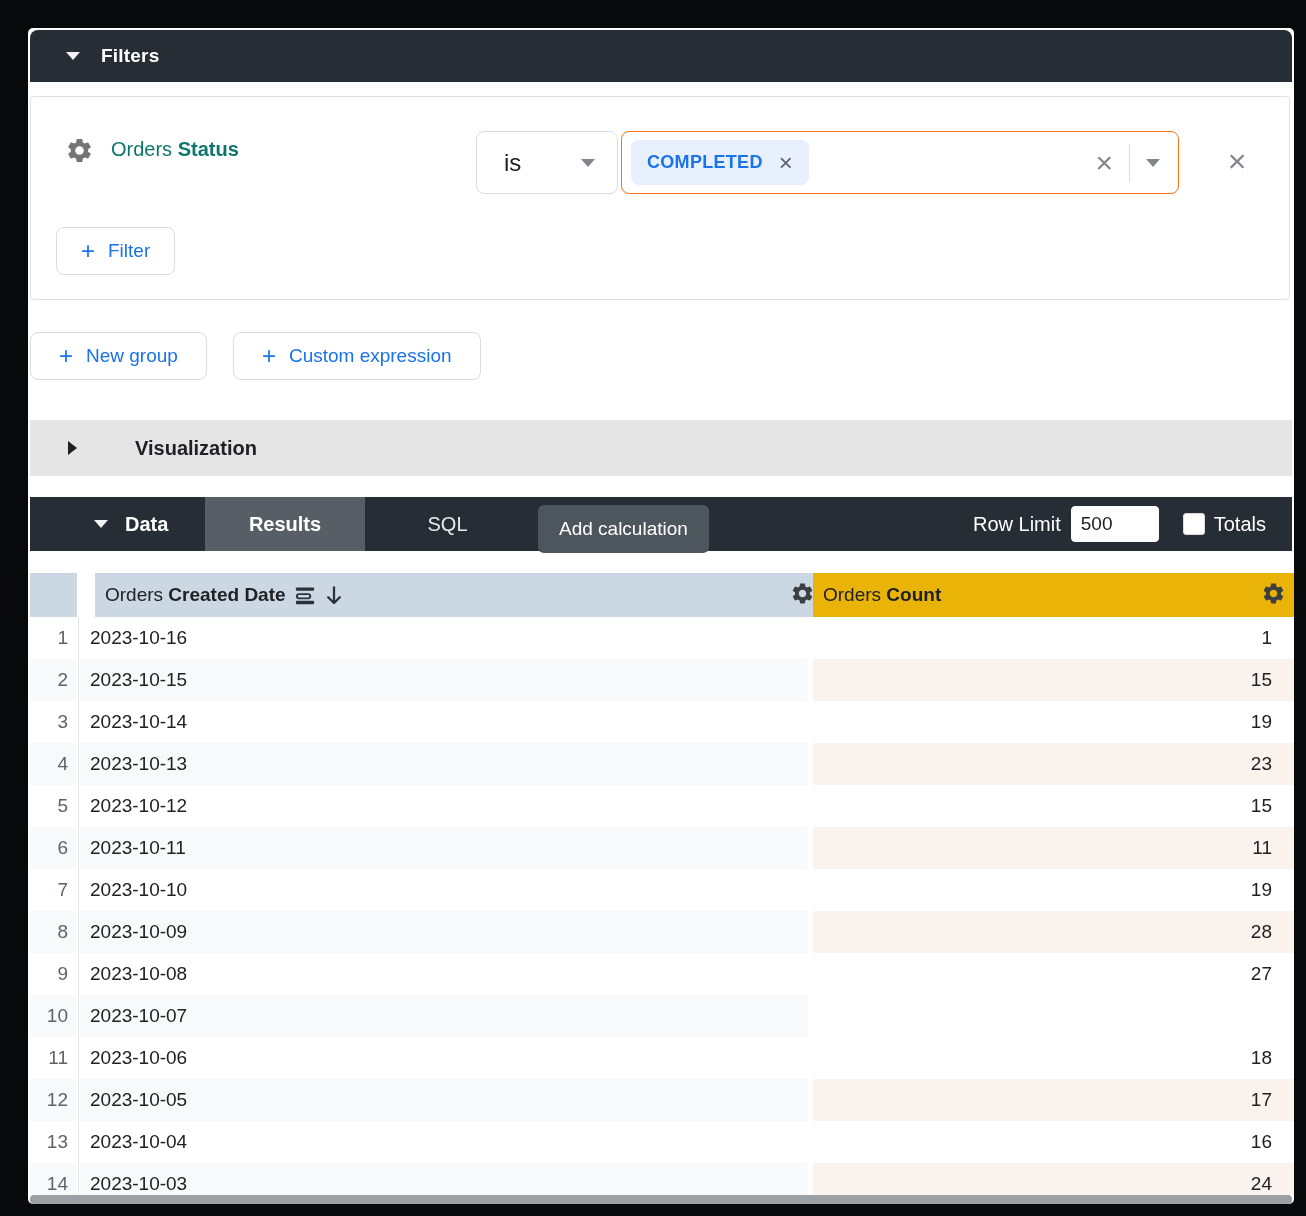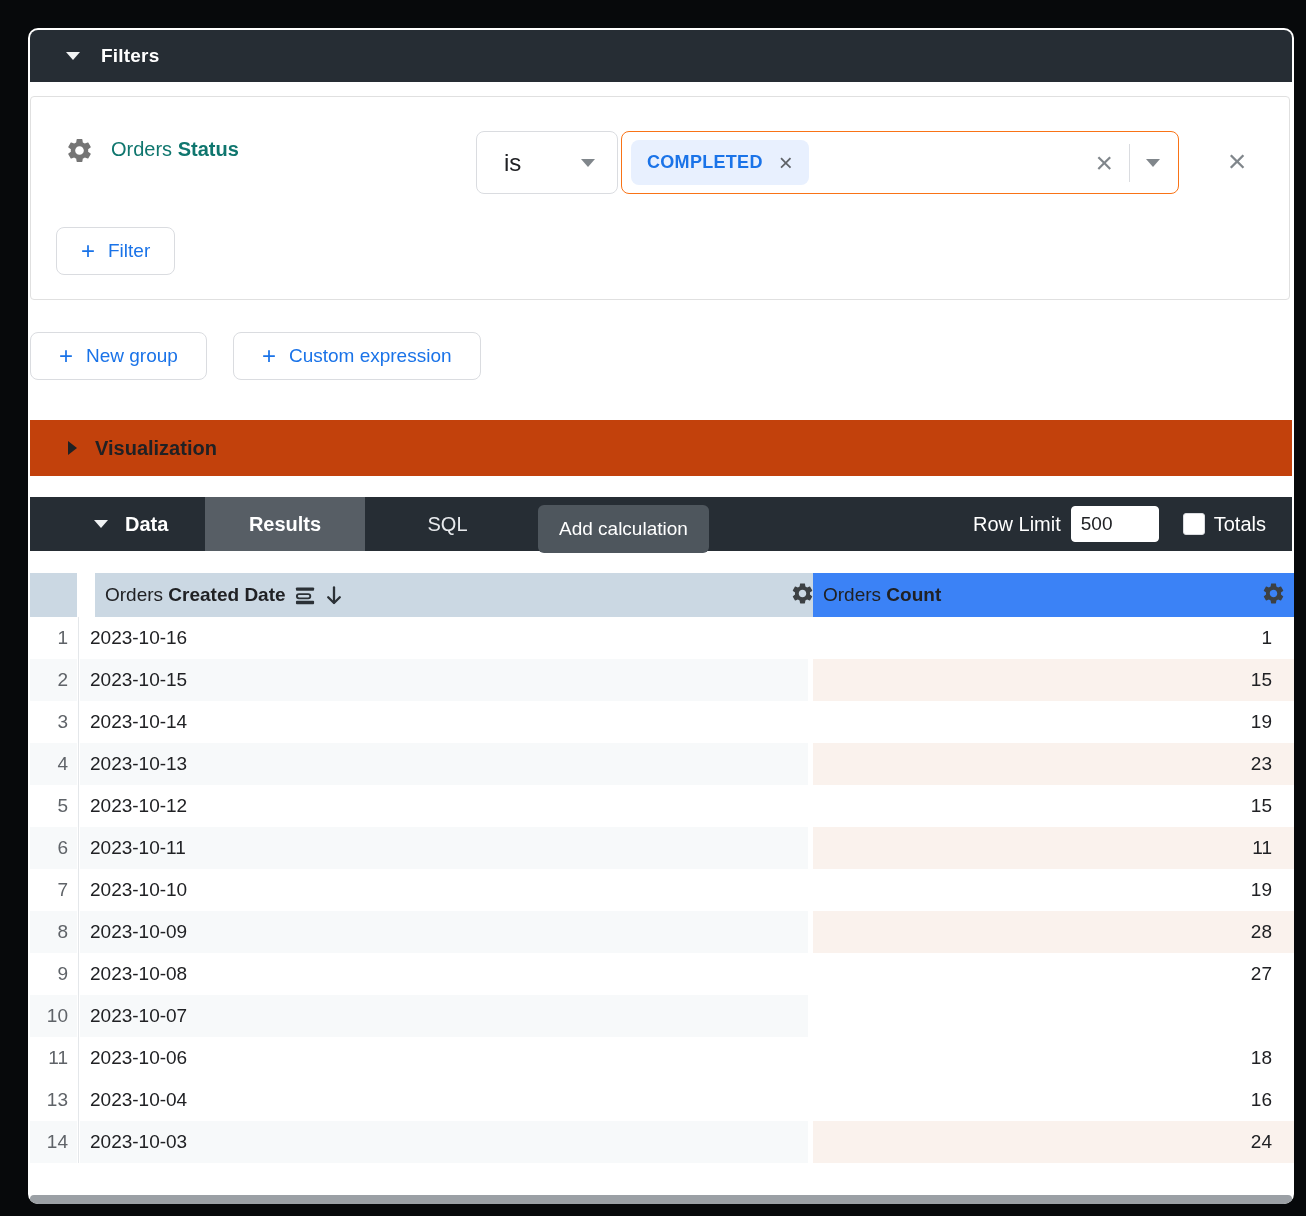--- a/index.html
+++ b/index.html
@@ -1,19 +1,19 @@
 <!DOCTYPE html>
 <html><head>
 <meta charset="utf-8">
 <style>
   * { box-sizing: border-box; margin: 0; padding: 0; }
   html,body { background:#000; }
   body { width:1306px; height:1216px; font-family:"Liberation Sans", sans-serif; position:relative; overflow:hidden; }
   .frame { position:absolute; inset:0; background:#07090b; }
-  .page { position:absolute; left:28px; top:28px; width:1266px; height:1176px; background:#ffffff; border-radius:10px; overflow:hidden; }
+  .page { position:absolute; left:28px; top:28px; width:1266px; height:1176px; background:#ffffff; border-radius:5px; overflow:hidden; }
 
   
   .bar { position:absolute; background:#262d34; display:flex; align-items:center; color:#fff;padding-left:36px; }
   .filters-bar { left:2px; top:2px; width:1262px; height:52px; border-radius:8px 8px 0 0; padding-left:36px; }
   .bar-title { font-size:19px; font-weight:700; letter-spacing:.2px; }
   .caret-down { width:0; height:0; border-left:7px solid transparent; border-right:7px solid transparent; border-top:8px solid #f1f3f4; margin-right:21px; }
   .caret-right-dark { width:0; height:0; border-top:7px solid transparent; border-bottom:7px solid transparent; border-left:9px solid #202124; margin-right:18px; }
 
   
   .filter-panel { position:absolute; left:2px; top:68px; width:1260px; height:204px; border:1px solid #e0e0e0; border-radius:4px; background:#fff; }
@@ -33,21 +33,21 @@
   .vdivider { width:1px; height:38px; background:#dadce0; }
   .remove-x { position:absolute; left:1189px; top:47px; width:34px; height:34px; color:#80868b; font-size:32px; line-height:34px; text-align:center; cursor:pointer; }
   .ghost-btn { display:inline-flex; align-items:center; gap:13px; border:1px solid #dadce0; background:#fff; border-radius:8px; color:#1a73e8; font-size:19px; font-weight:500; font-family:inherit; cursor:pointer; }
   .plus { font-size:24px; font-weight:400; line-height:1; }
   .add-filter-btn { position:absolute; left:25px; top:130px; height:48px; padding:0 24px; }
 
   .btn-row { position:absolute; left:2px; top:304px; display:flex; gap:26px; }
   .btn-row .ghost-btn { height:48px; padding:0 28px; }
 
   
-  .viz-bar { position:absolute; left:2px; top:392px; width:1262px; height:56px; background:#c2410c; display:flex; align-items:center; padding-left:38px; cursor:pointer; }
+  .viz-bar { position:absolute; left:2px; top:392px; width:1262px; height:56px; background:#e5e5e5; display:flex; align-items:center; padding-left:38px; cursor:pointer;gap:40px; }
   .viz-title { font-size:20px; font-weight:700; color:#202124; }
 
   
   .data-bar { left:2px; top:469px; width:1262px; height:54px; }
   .data-bar .caret-down { margin-left:28px; margin-right:17px; }
   .data-title { font-size:20px; font-weight:700; }
   .tab { position:absolute; top:0; height:54px; display:flex; align-items:center; justify-content:center; font-size:20px; cursor:pointer; }
   .tab-results { left:175px; width:160px; background:#575e65; font-weight:700; }
   .tab-sql { left:375px; width:85px; color:#e8eaed; }
   .add-calc { position:absolute; left:508px; top:8px; height:48px; background:#4e565d; border:none; border-radius:6px; color:#fff; font-size:19px; font-family:inherit; padding:0 21px; cursor:pointer; }
@@ -55,21 +55,21 @@
   .row-limit-label { font-size:20px; color:#fff; margin-right:10px; }
   .row-limit-input { width:88px; height:36px; border:1px solid #fff; border-radius:4px; background:#fff; font-size:19px; font-family:inherit; color:#202124; padding:0 9px; margin-right:24px; }
   .checkbox { width:22px; height:22px; background:#fff; border:1px solid #dadce0; border-radius:3px; margin-right:9px; cursor:pointer; }
   .totals-label { font-size:20px; color:#fff; }
 
   
   .thead { position:absolute; left:2px; top:545px; width:1264px; height:44px; }
   .th { position:absolute; top:0; height:44px; display:flex; align-items:center; cursor:pointer; }
   .th-num { left:0; width:47px; background:#cbd8e3; }
   .th-date { left:65px; width:728px; background:#cbd8e3; padding:0 8px 0 10px; }
-  .th-count { left:783px; width:481px; background:#3b82f6; padding:0 8px 0 10px; }
+  .th-count { left:783px; width:481px; background:#eab308; padding:0 8px 0 10px; }
   .th-label { font-size:19px; color:#202124; white-space:nowrap; }
   .th-label b { font-weight:700; }
   .th-icons { display:flex; align-items:center; gap:8px; margin-left:9px; }
   .th-gear { margin-left:auto; }
 
   .tbody { position:absolute; left:2px; top:589px; width:1264px; height:578px; overflow:hidden; }
   .trow { display:flex; height:42px; }
   .td { display:flex; align-items:center; font-size:19px; color:#202124; }
   .td-num { width:47px; justify-content:flex-end; padding-right:9px; color:#5f6368; background:#fff; }
   .gut1 { width:3px; background:#fff; position:relative; }
@@ -257,20 +257,27 @@
         <div class="td td-date">2023-10-07</div>
         <div class="gut2"></div>
       </div>
         <div class="trow">
         <div class="td td-num">11</div>
         <div class="gut1"></div>
         <div class="td td-date">2023-10-06</div>
         <div class="gut2"></div>
         <div class="td td-count">18</div>
       </div>
+        <div class="trow even">
+        <div class="td td-num">12</div>
+        <div class="gut1"></div>
+        <div class="td td-date">2023-10-05</div>
+        <div class="gut2"></div>
+        <div class="td td-count">17</div>
+      </div>
         <div class="trow">
         <div class="td td-num">13</div>
         <div class="gut1"></div>
         <div class="td td-date">2023-10-04</div>
         <div class="gut2"></div>
         <div class="td td-count">16</div>
       </div>
         <div class="trow even">
         <div class="td td-num">14</div>
         <div class="gut1"></div>

